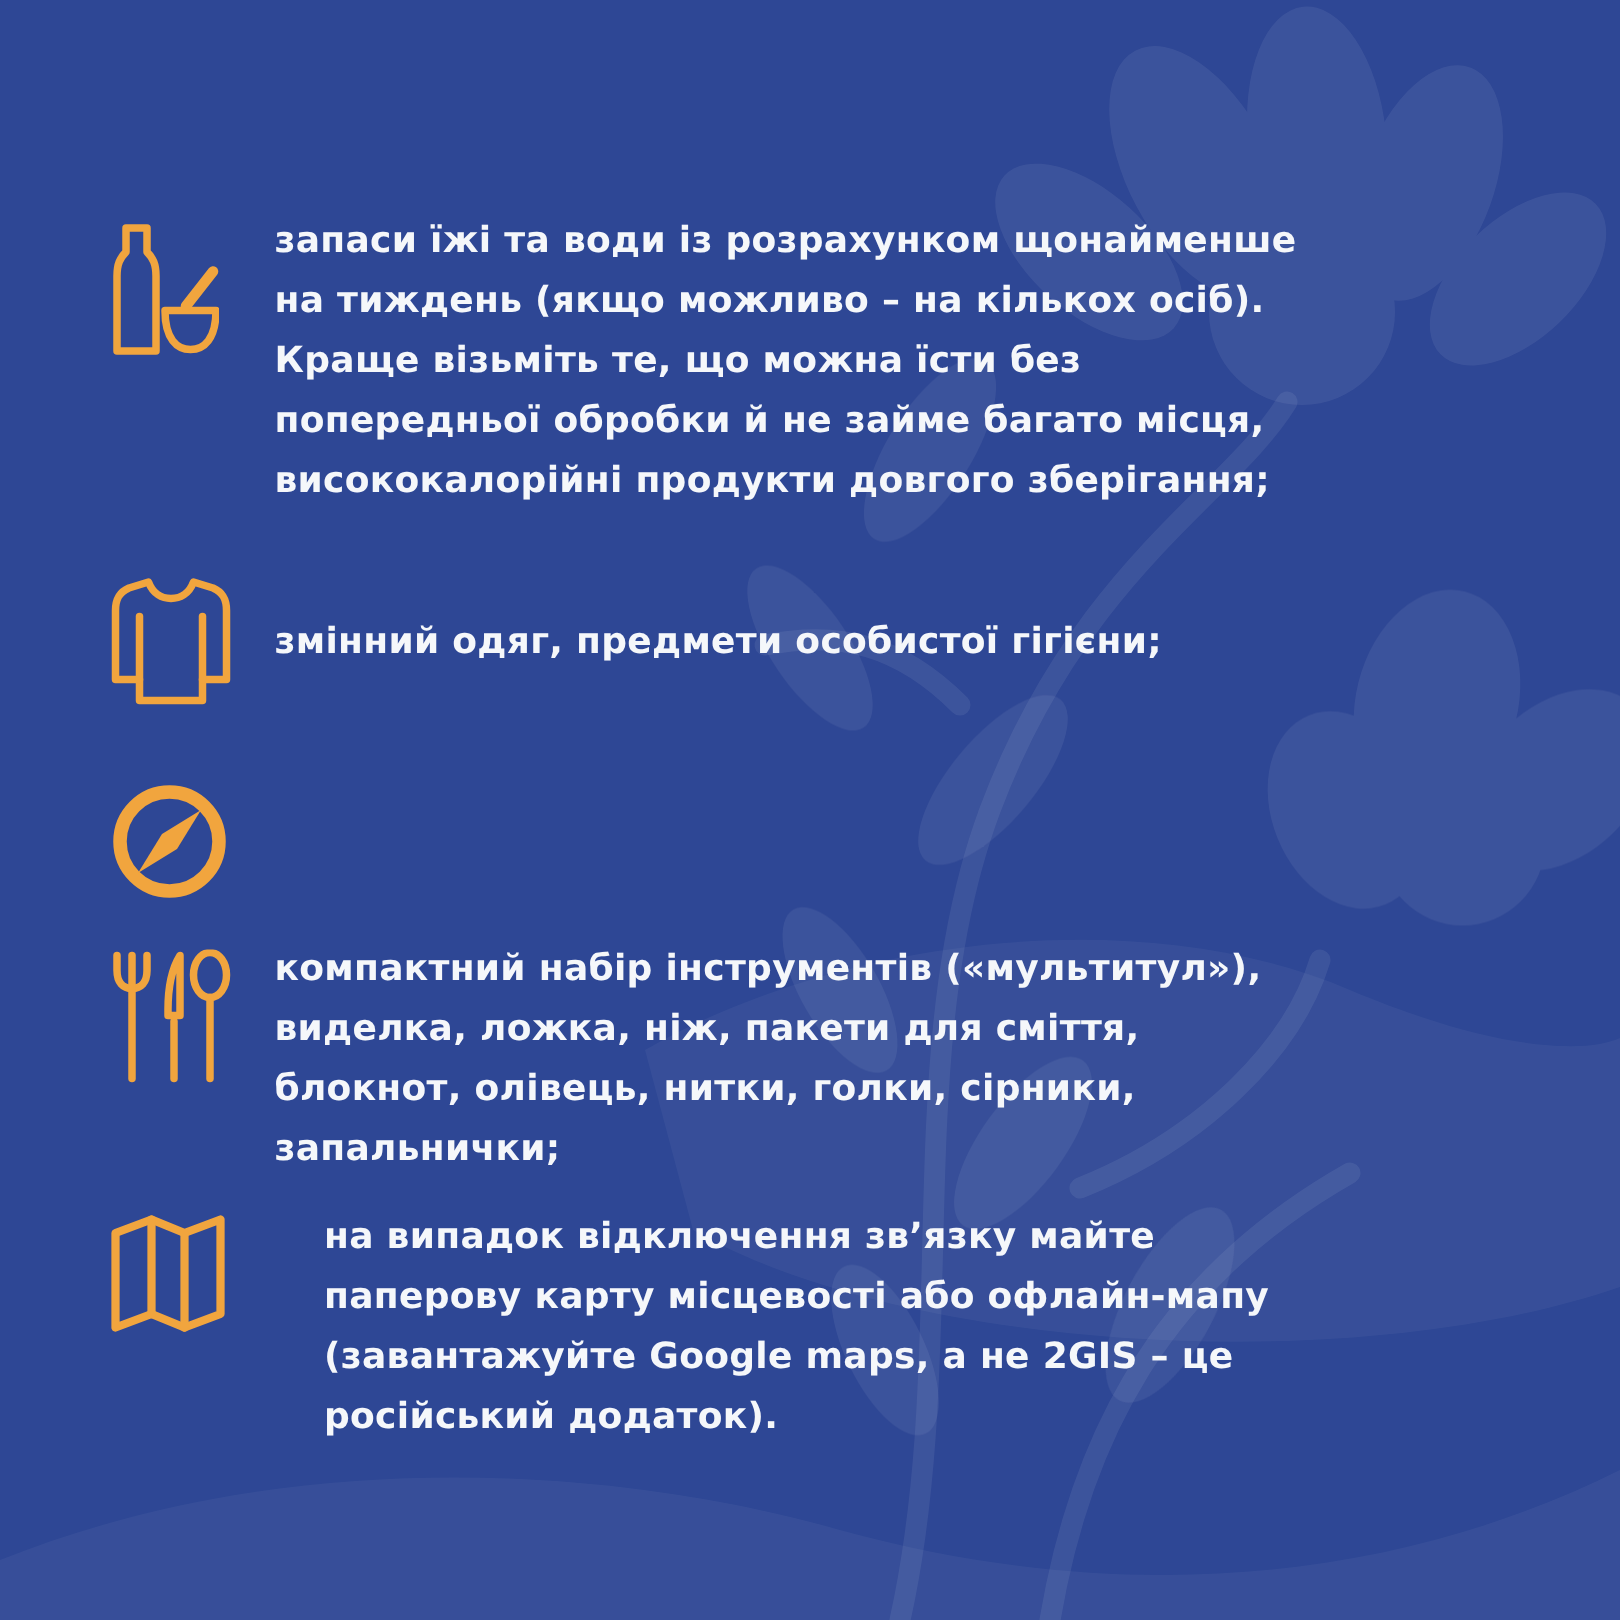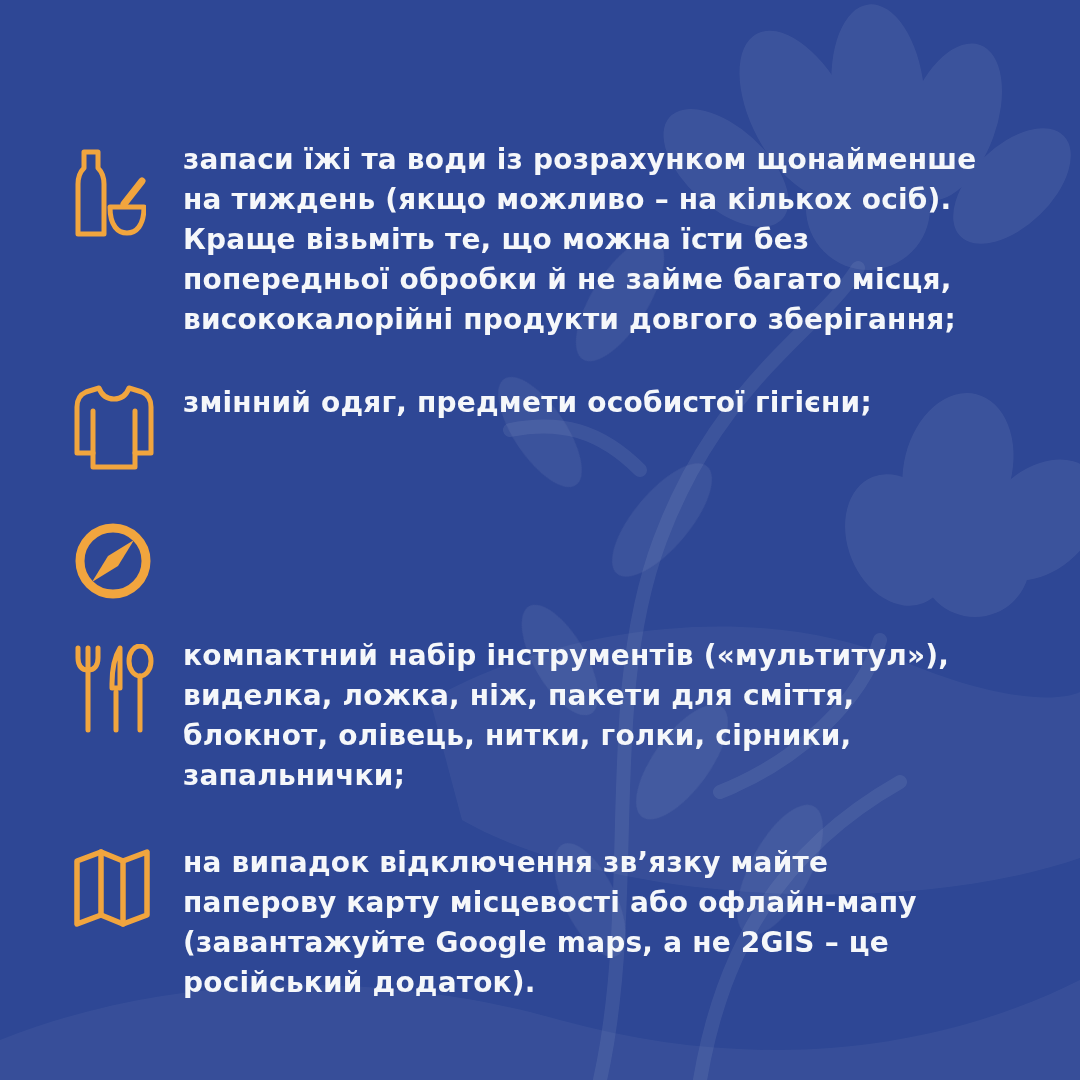--- a/index.html
+++ b/index.html
@@ -14,38 +14,38 @@
     position: absolute; inset: 0;
     pointer-events: none;
   }
   .content {
     position: absolute; inset: 0;
     box-sizing: border-box;
     padding: 140px 28px 0 72px;
     display: flex; flex-direction: column;
   }
   .row { display: flex; align-items: flex-start; }
-  .row-clothing { }
+  .row-clothing { align-items: center; }
   .icon-cell {
     flex: 0 0 111px; width: 111px;
     display: flex; justify-content: flex-start;
   }
   .item-text {
     flex: 1;
     color: #f5f7fa;
-    font-size: 28px;
+    font-size: 24px;
     font-weight: bold;
     line-height: 40px;
     letter-spacing: 0.2px;
     white-space: pre-line;
   }
   .m2 { margin-top: 43px; }
   .m3 { margin-top: 45px; }
-  .m4 { margin-top: 36px; }
-  .m5 { margin-top: 47px; }
+  .m4 { margin-top: 25px; }
+  .m5 { margin-top: 19px; gap: 33px; }
   .ic { display: block; }
   .ic-shift1 { margin-top: 6px; }
   .ic-shift3 { margin-top: 6px; margin-left: 2px; }
   .ic-shift4 { margin-top: 8px; }
   .ic-shift5 { margin-top: 4px; }
 </style>
 </head>
 <body>
 
 <div class="pattern-layer">

